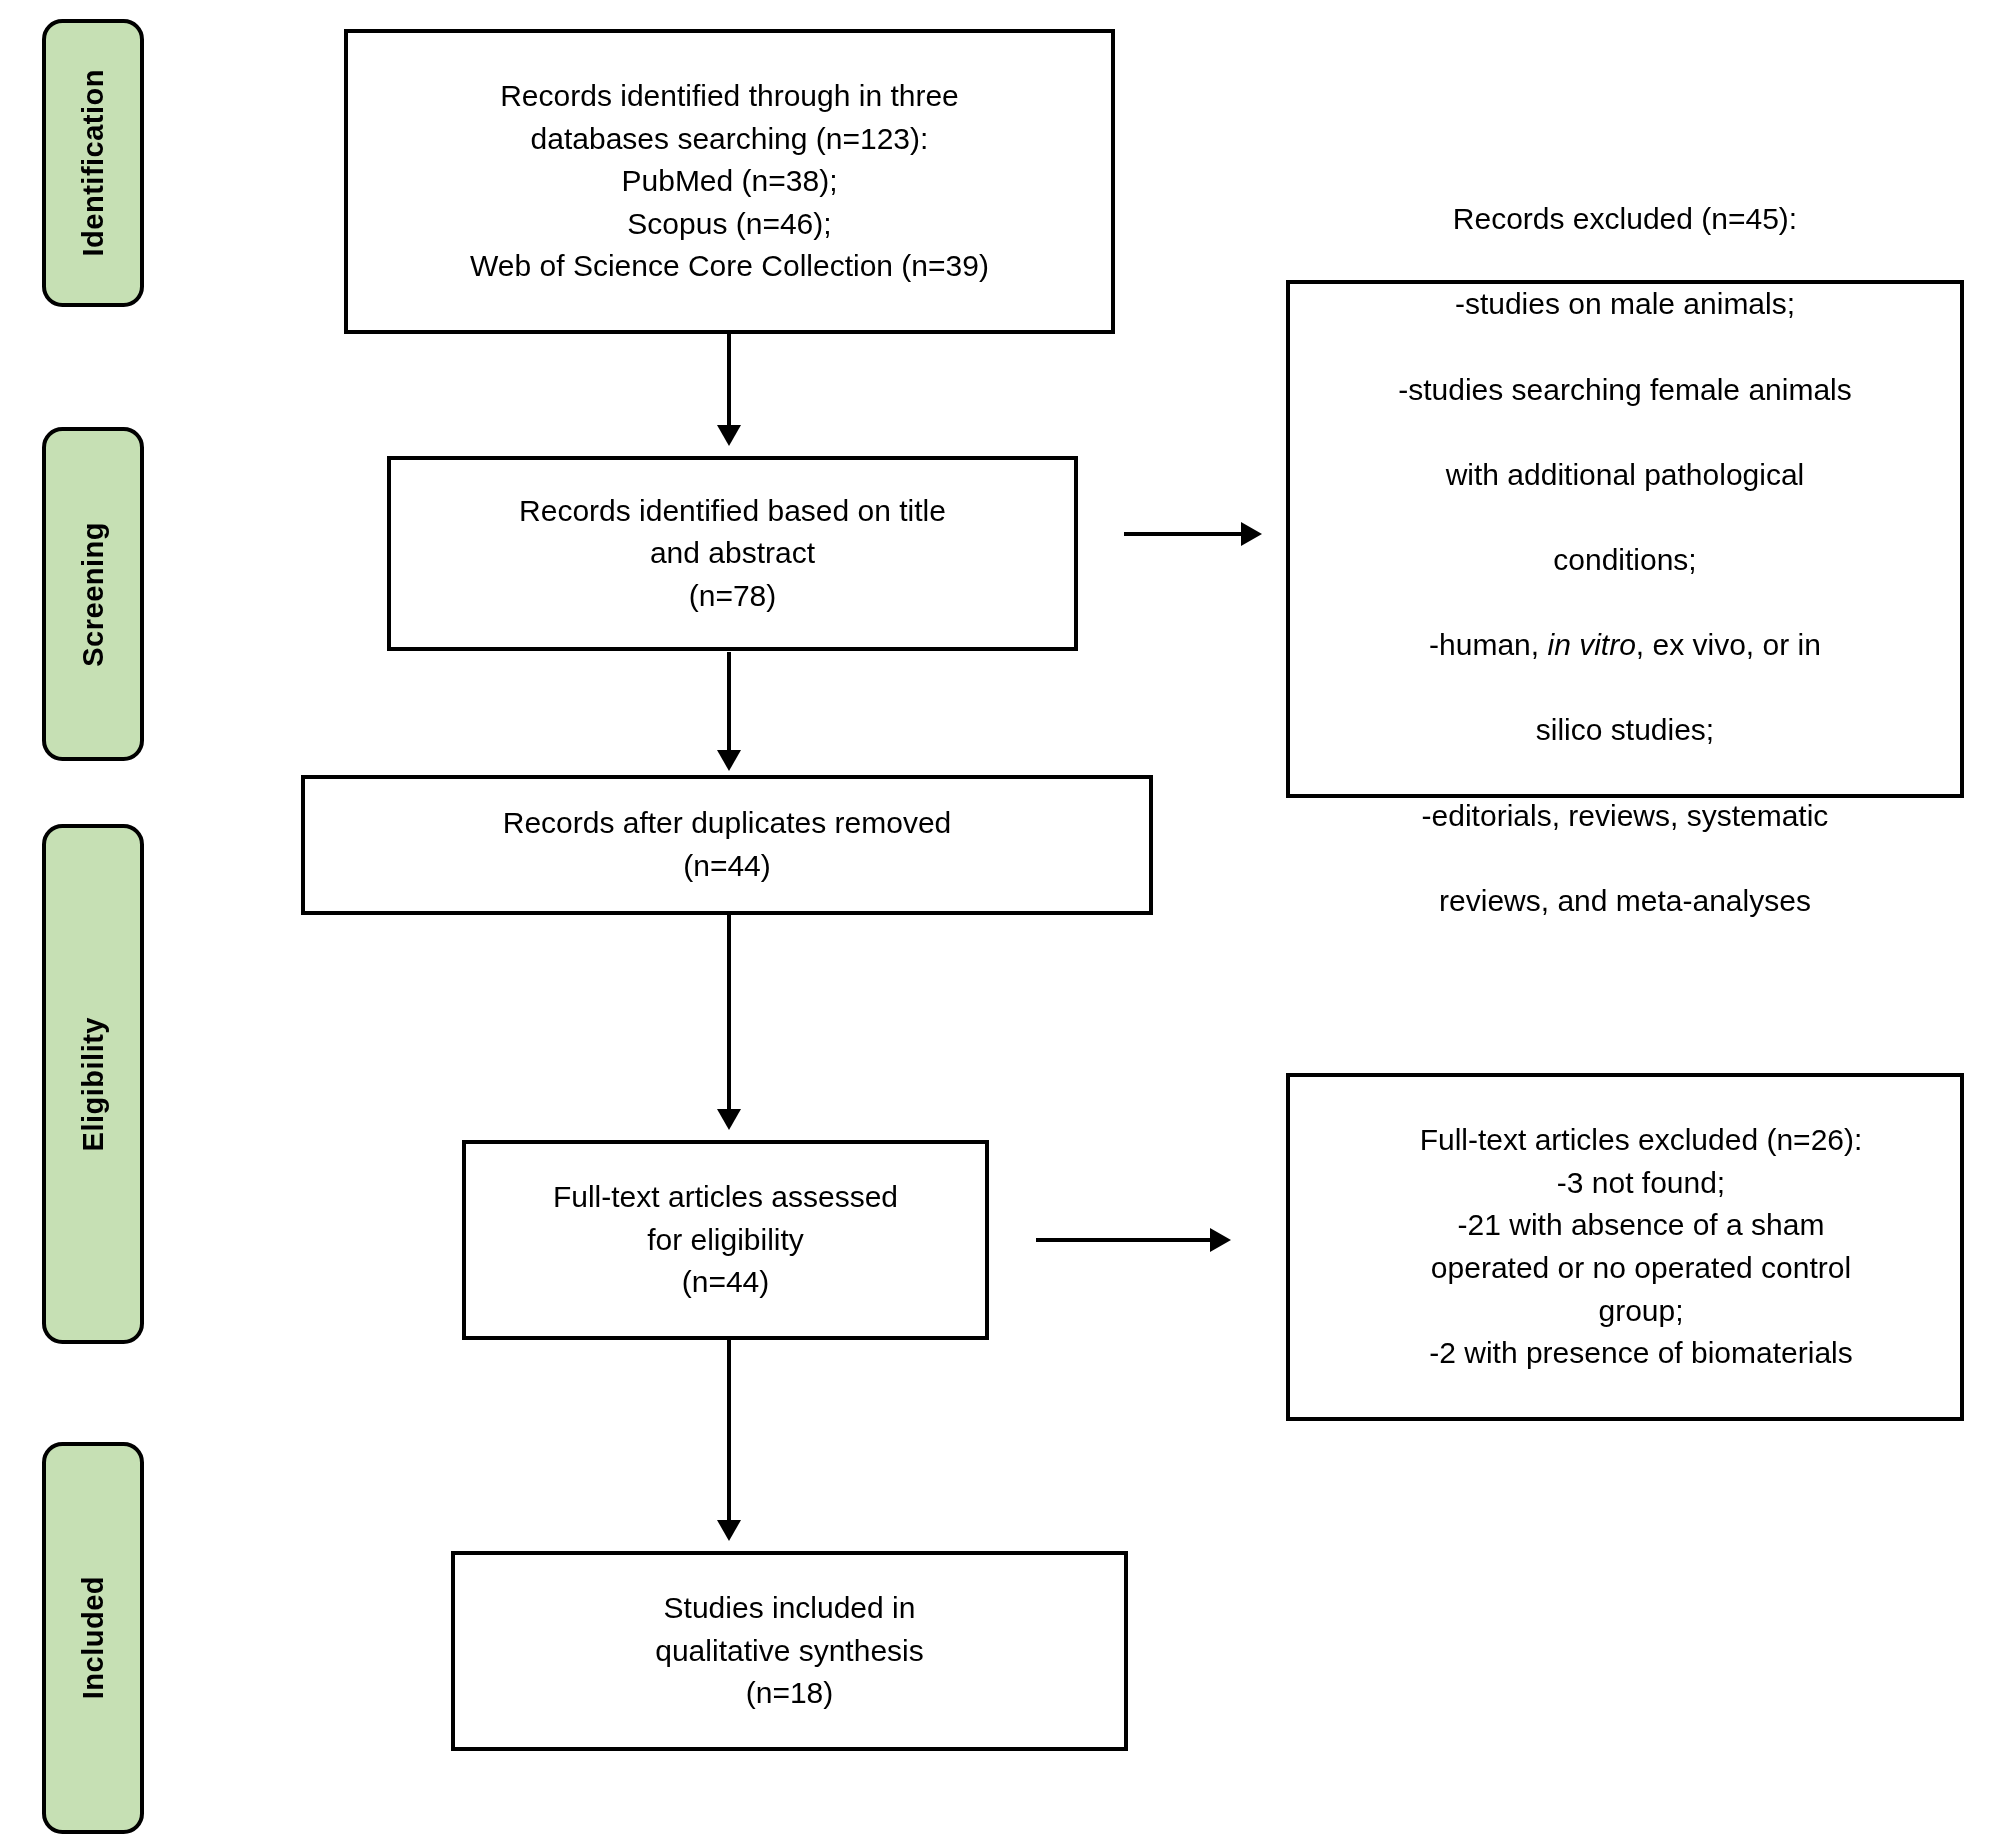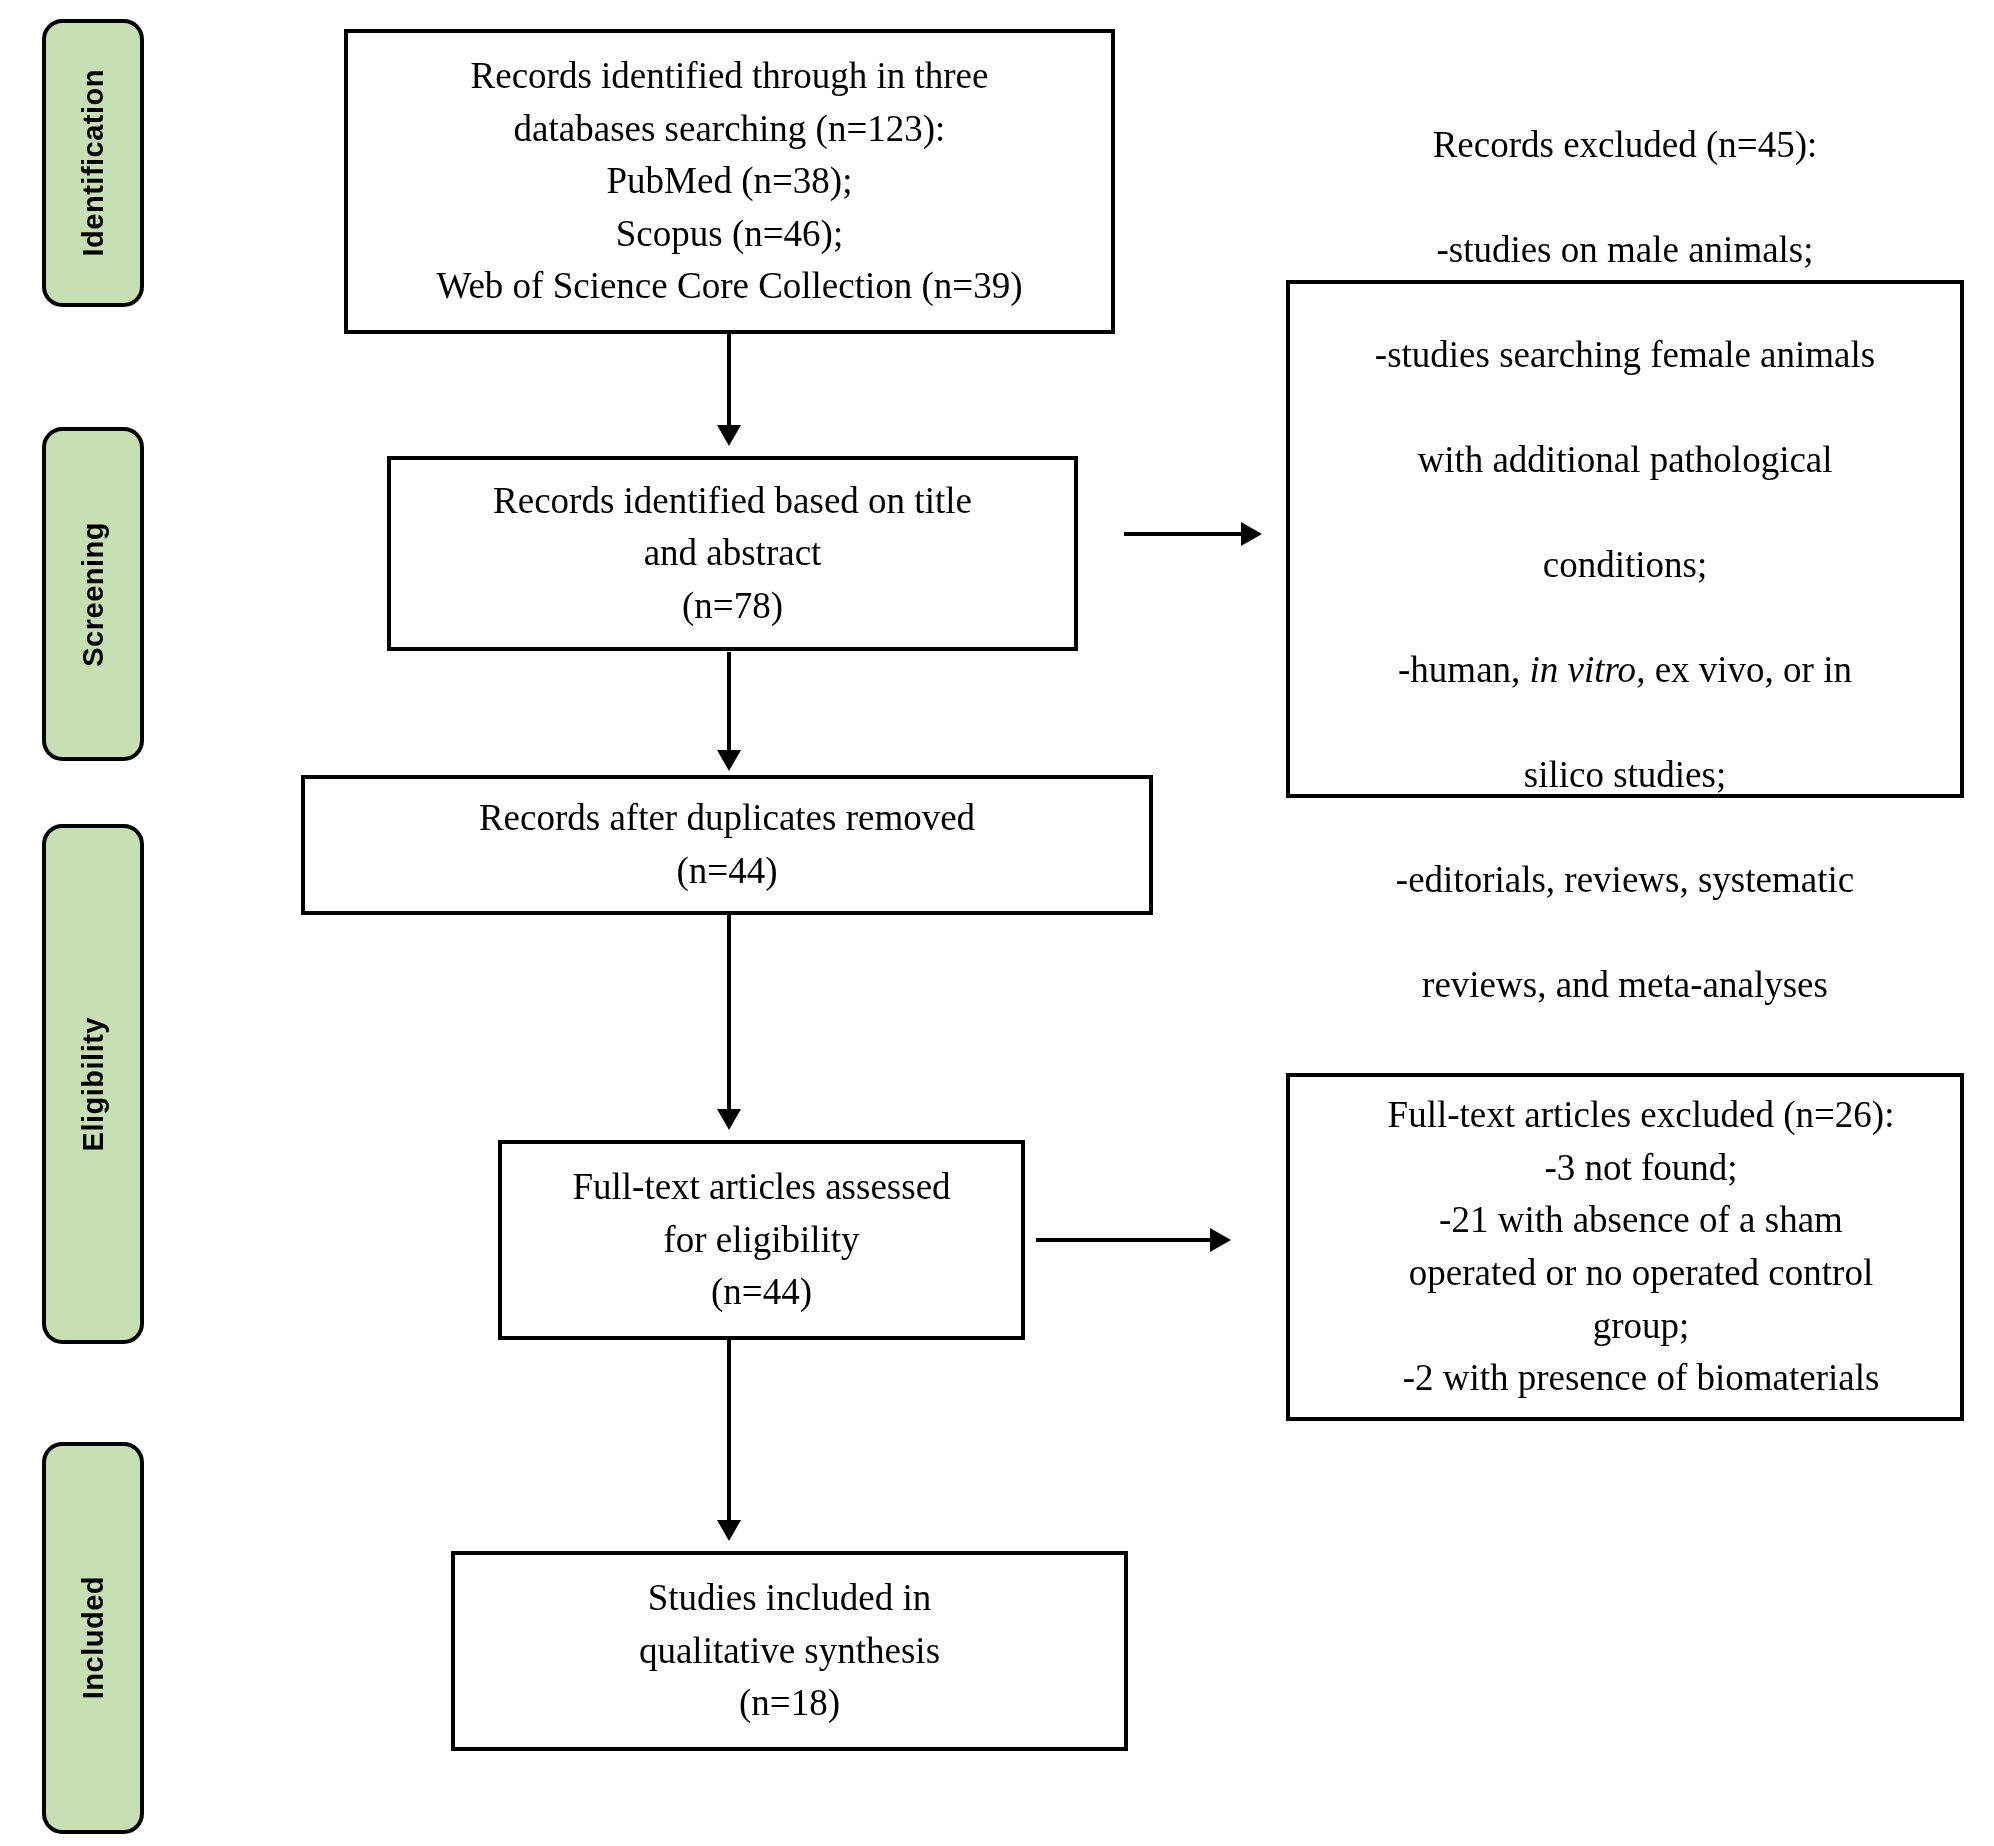--- a/index.html
+++ b/index.html
@@ -46,24 +46,23 @@
     box-sizing: border-box;
     background: #ffffff;
     border: 4.2px solid #000000;
     display: flex;
     align-items: center;
     justify-content: center;
     text-align: center;
     padding: 4.6px 12px;
   }
   .flow-box .box-text {
-    font-size: 37px;
+    font-size: 30px;
     line-height: 1.42;
     white-space: pre-line;
-    font-family: Liberation Serif, serif;
   }
   .flow-box .box-text em {
     font-style: italic;
   }
 
   
   .v-line {
     position: absolute;
     width: 4.2px;
     background: #000000;
@@ -135,21 +134,21 @@
   <div class="arrow-right" style="left:1241px; top:522px;"></div>
 
   <div class="flow-box" style="left:301px; top:775px; width:852px; height:140px;">
     <div class="box-text">Records after duplicates removed
 (n=44)</div>
   </div>
 
   <div class="v-line" style="left:727px; top:915px; width:4.2px; height:195px;"></div>
   <div class="arrow-down" style="left:717px; top:1109px;"></div>
 
-  <div class="flow-box" style="left:462px; top:1140px; width:527px; height:200px;margin-left:36px;">
+  <div class="flow-box" style="left:462px; top:1140px; width:527px; height:200px;">
     <div class="box-text">Full-text articles assessed
 for eligibility
 (n=44)</div>
   </div>
 
   <div class="h-line" style="left:1036px; top:1238px; width:176px; height:4.2px;"></div>
   <div class="arrow-right" style="left:1210px; top:1228px;"></div>
 
   <div class="v-line" style="left:727px; top:1340px; width:4.2px; height:181px;"></div>
   <div class="arrow-down" style="left:717px; top:1520px;"></div>

